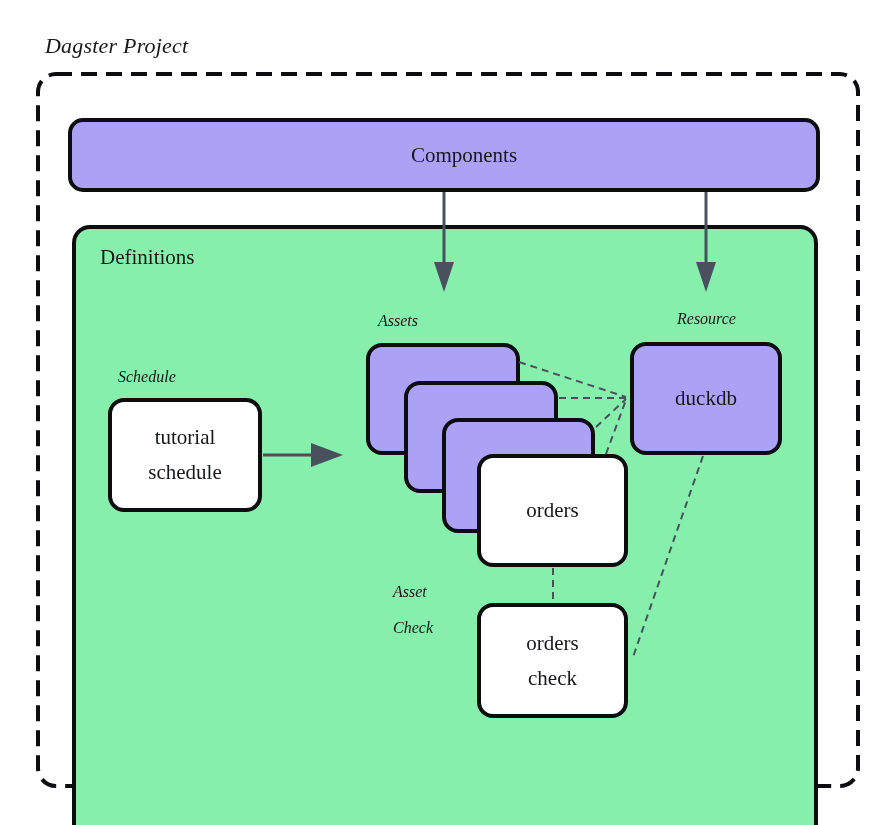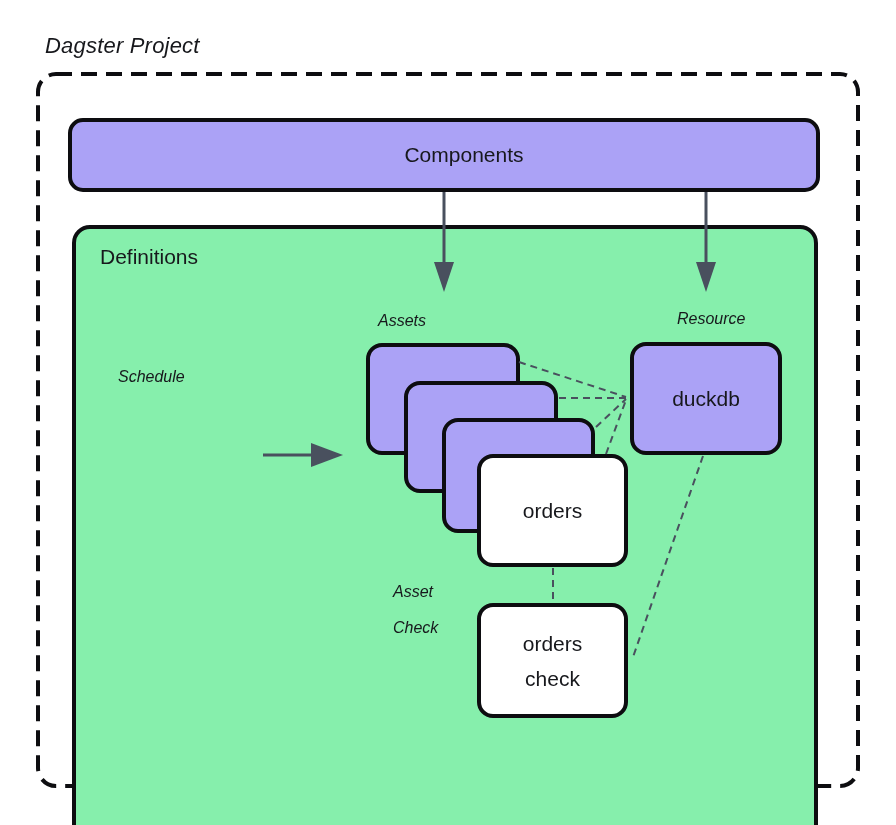--- a/index.html
+++ b/index.html
@@ -6,21 +6,21 @@
     --purple:#aba2f6;
     --stroke:#0d0d10;
     --connector:#49505e;
     --text:#17181c;
   }
   html,body{margin:0;padding:0;background:#ffffff;}
   .canvas{
     position:relative;
     width:896px;height:825px;
     background:#ffffff;
-    font-family:Liberation Sans, sans-serif;
+    font-family:Liberation Serif, serif;
     color:var(--text);
     overflow:hidden;
   }
   .title{
     position:absolute;left:45px;top:33px;
     font-size:22px;font-style:italic;font-weight:500;
     letter-spacing:.2px;
   }
   .components-bar{
     position:absolute;left:68px;top:118px;width:752px;height:74px;
@@ -97,20 +97,24 @@
   <div class="node purple" style="left:442px;top:418px;width:153px;height:115px;"></div>
 
   <div class="node" style="left:477px;top:454px;width:151px;height:113px;">
     <span>orders</span>
   </div>
 
   <div class="node purple" style="left:630px;top:342px;width:152px;height:113px;">
     <span>duckdb</span>
   </div>
 
+  <div class="node" style="left:108px;top:398px;width:154px;height:114px;">
+    <span>tutorial</span>
+    <span>schedule</span>
+  </div>
 
   <div class="node" style="left:477px;top:603px;width:151px;height:115px;">
     <span>orders</span>
     <span>check</span>
   </div>
 
   <svg class="overlay" viewBox="0 0 896 825" aria-hidden="true">
 
     <line class="solid-line" x1="444" y1="192" x2="444" y2="264"></line>
     <polygon class="arrow-head" points="434,262 454,262 444,292"></polygon>

